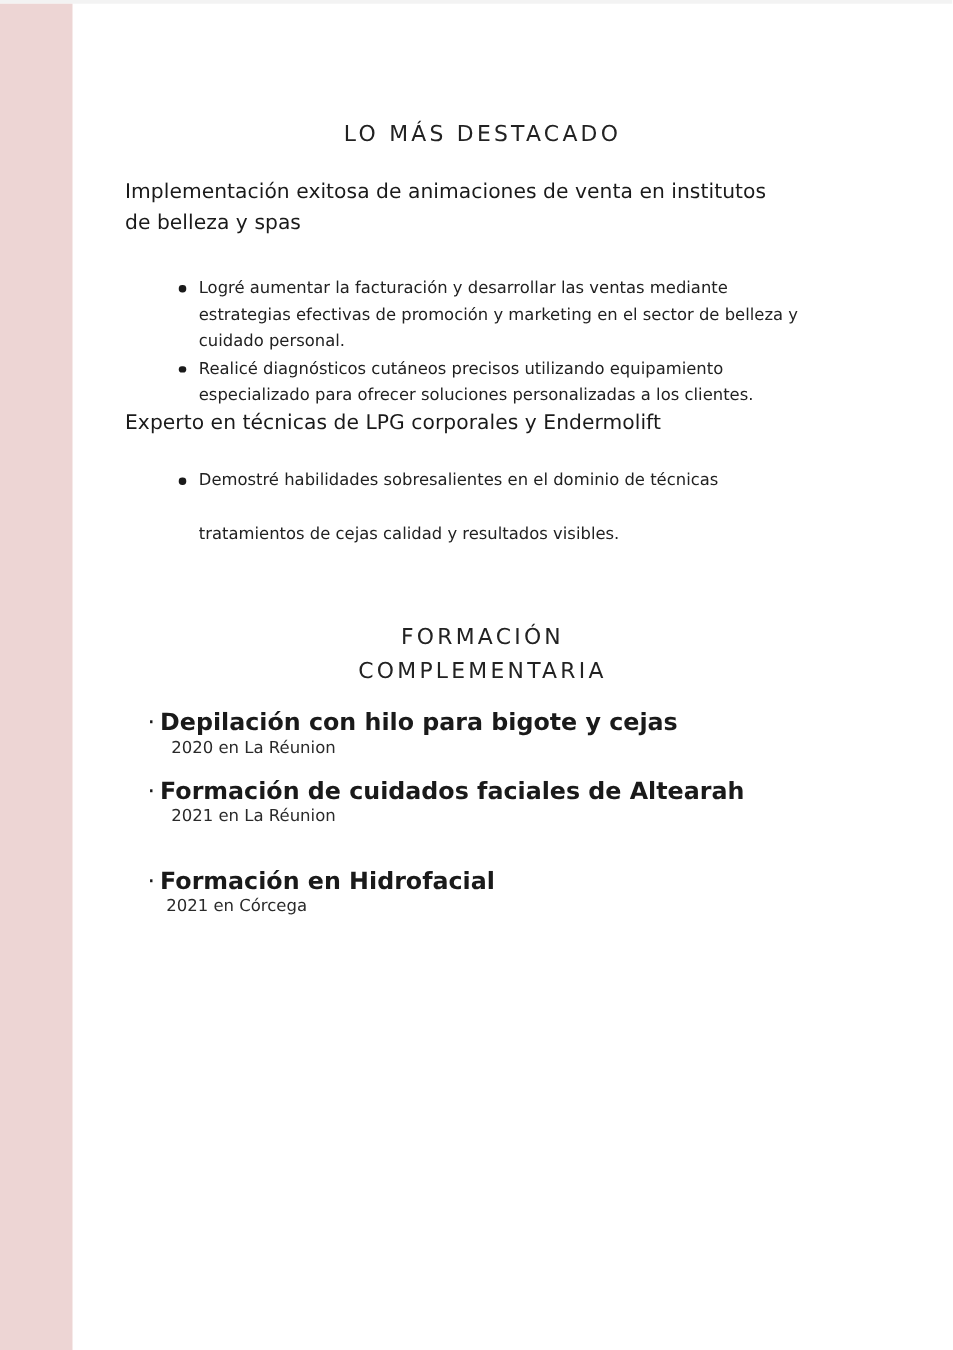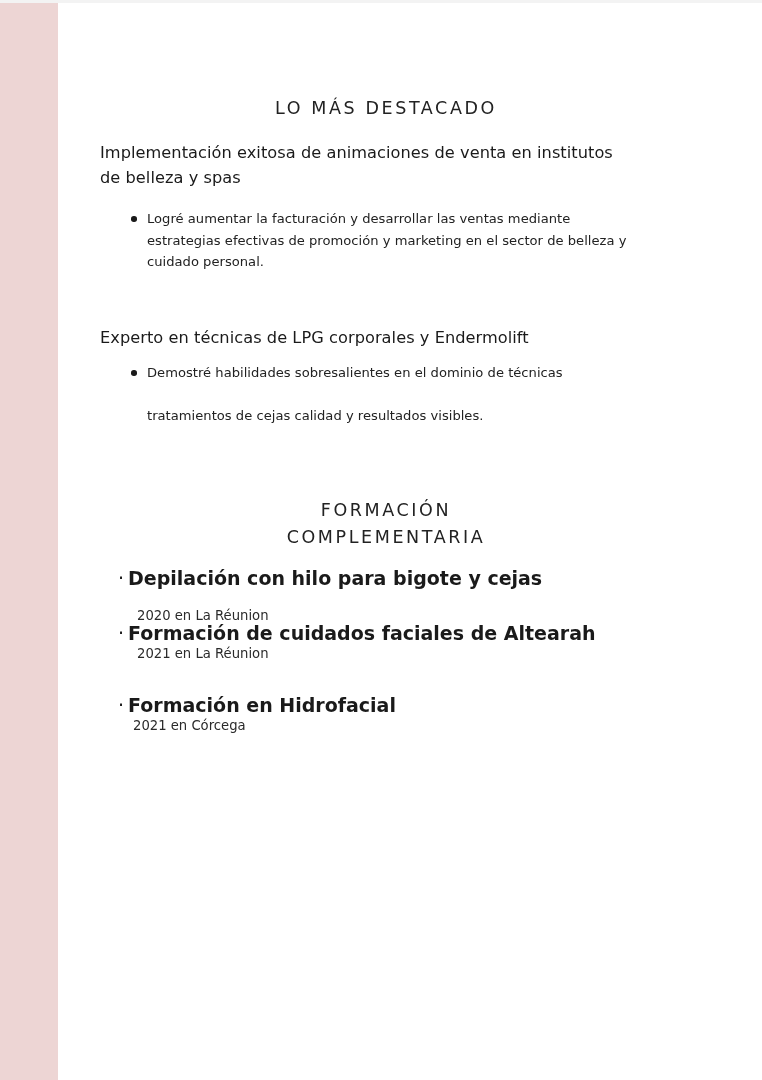--- a/index.html
+++ b/index.html
@@ -47,21 +47,21 @@
       font-weight: normal;
       color: #1a1a1a;
       line-height: 25px;
       margin: 0;
       letter-spacing: 0.05px;
     }
     .bullets {
       position: absolute;
       left: 147px;
       width: 560px;
-      margin: 0;
+      margin: 12px;
       padding: 0;
       list-style: none;
     }
     .bullets li {
       position: relative;
       font-size: 13.1px;
       line-height: 21.5px;
       color: #222;
       letter-spacing: 0.02px;
     }
@@ -109,41 +109,46 @@
   <span>de belleza y spas</span>
 </h3>
 
 <ul class="bullets" style="top:208px;">
   <li>
     <span class="dot"></span>
     <span>Logré aumentar la facturación y desarrollar las ventas mediante</span><br>
     <span>estrategias efectivas de promoción y marketing en el sector de belleza y</span><br>
     <span>cuidado personal.</span>
   </li>
+  <li>
+    <span class="dot"></span>
+    <span>Realicé diagnósticos cutáneos precisos utilizando equipamiento</span><br>
+    <span>especializado para ofrecer soluciones personalizadas a los clientes.</span>
+  </li>
 </ul>
 
 <h3 class="hl-title" style="top:325px;">
   <span>Experto en técnicas de LPG corporales y Endermolift</span>
 </h3>
 
 <ul class="bullets" style="top:362px;">
   <li>
     <span class="dot"></span>
     <span>Demostré habilidades sobresalientes en el dominio de técnicas</span><br>
     <br>
     <span>tratamientos de cejas calidad y resultados visibles.</span>
   </li>
 </ul>
 
 <h2 class="section-title" style="top:482px;">FORMACIÓN</h2>
 <h2 class="section-title" style="top:509px;text-align:center;">COMPLEMENTARIA</h2>
 
 <div class="training" style="top:568px;">
   <span class="t-name"><span class="mid">·</span><span>Depilación con hilo para bigote y cejas</span></span>
-  <span class="t-meta" style="padding-left:19px;margin-top:17px;">2020 en La Réunion</span>
+  <span class="t-meta" style="padding-left:19px;">2020 en La Réunion</span>
 </div>
 
 <div class="training" style="top:623px;">
   <span class="t-name"><span class="mid">·</span><span>Formación de cuidados faciales de Altearah</span></span>
   <span class="t-meta" style="padding-left:19px;">2021 en La Réunion</span>
 </div>
 
 <div class="training" style="top:695px;">
   <span class="t-name"><span class="mid">·</span><span>Formación en Hidrofacial</span></span>
   <span class="t-meta" style="padding-left:15px;">2021 en Córcega</span>

